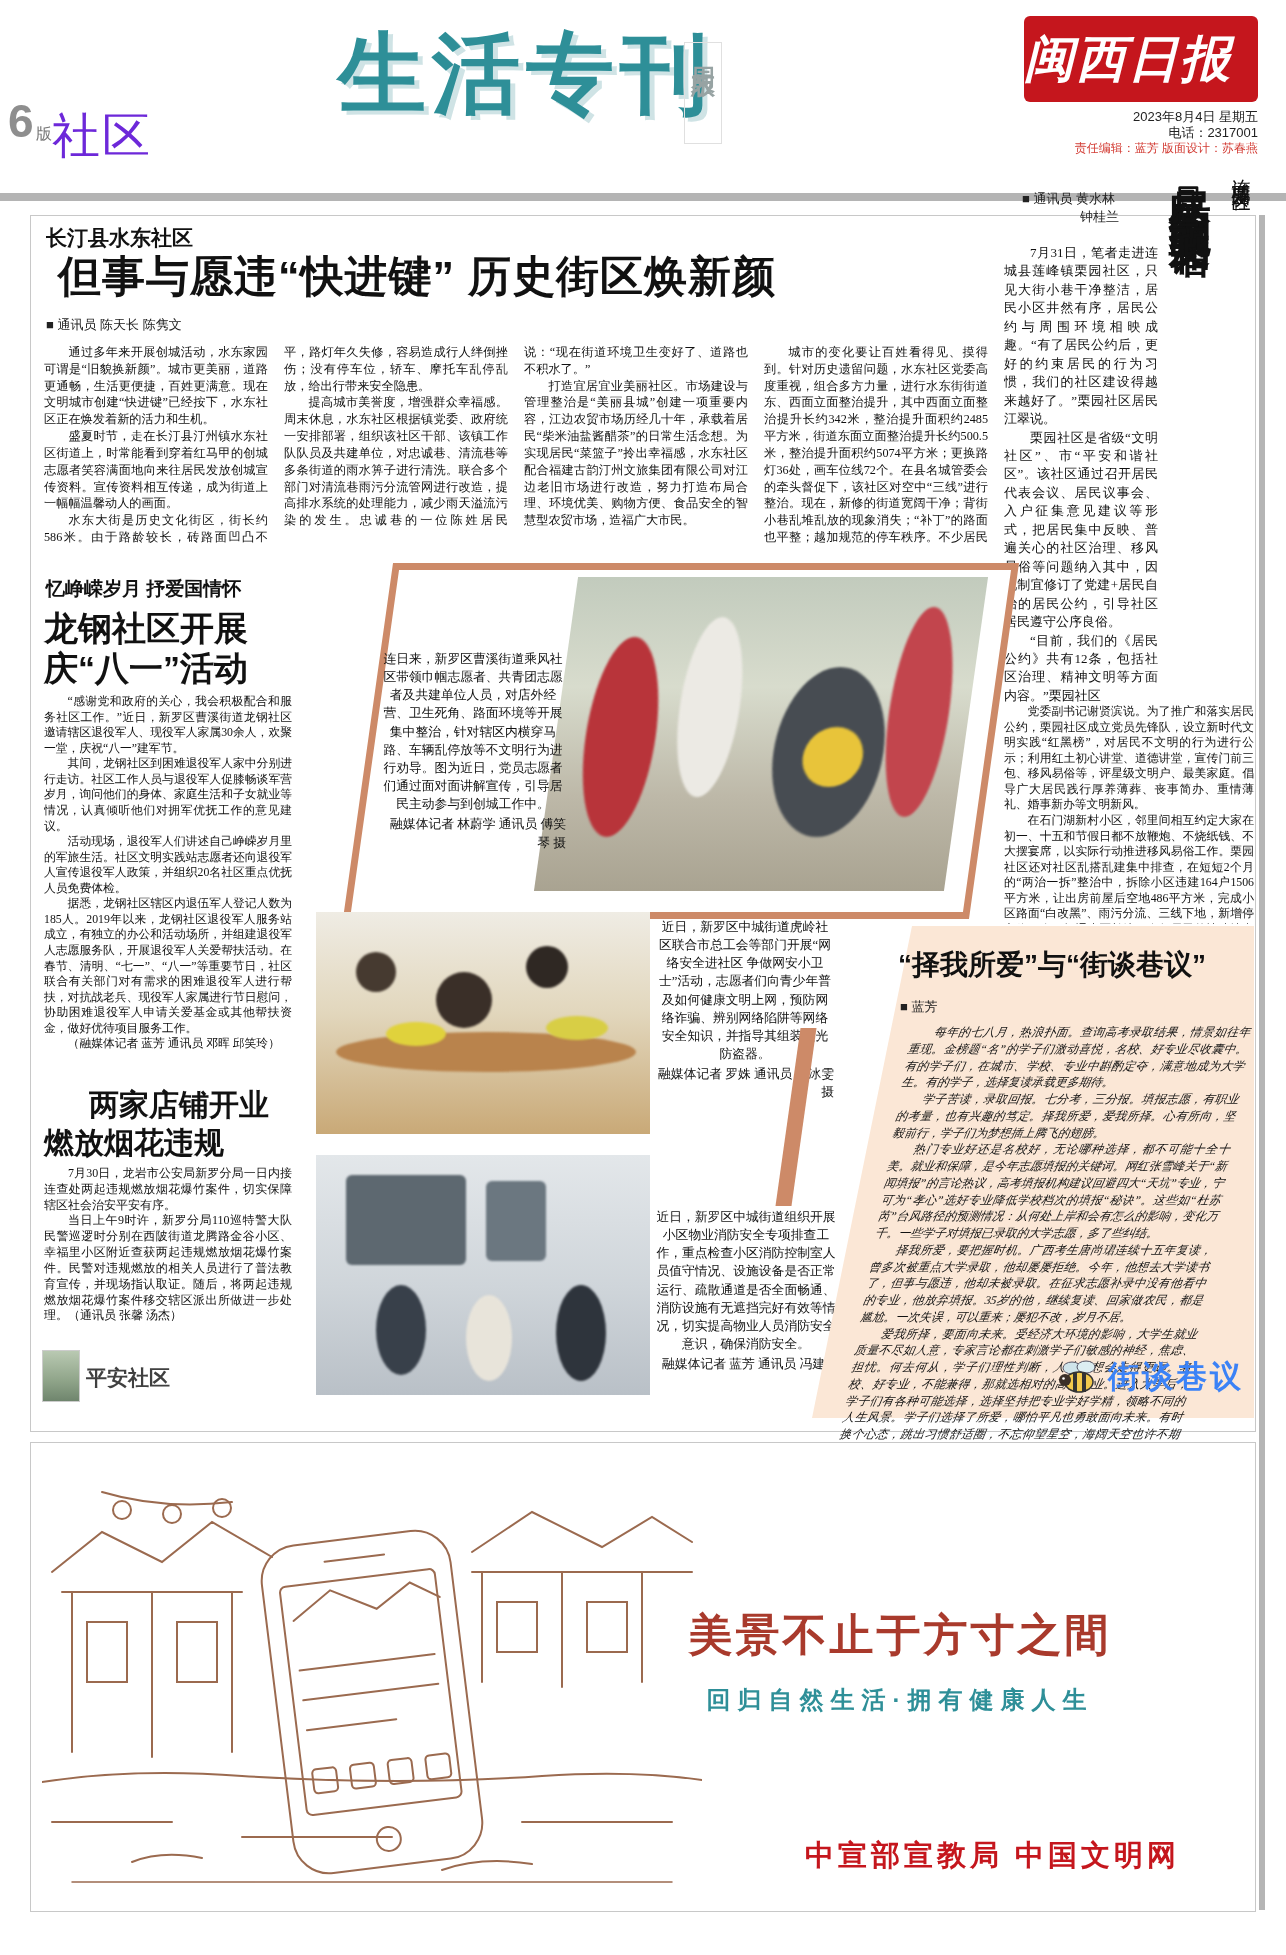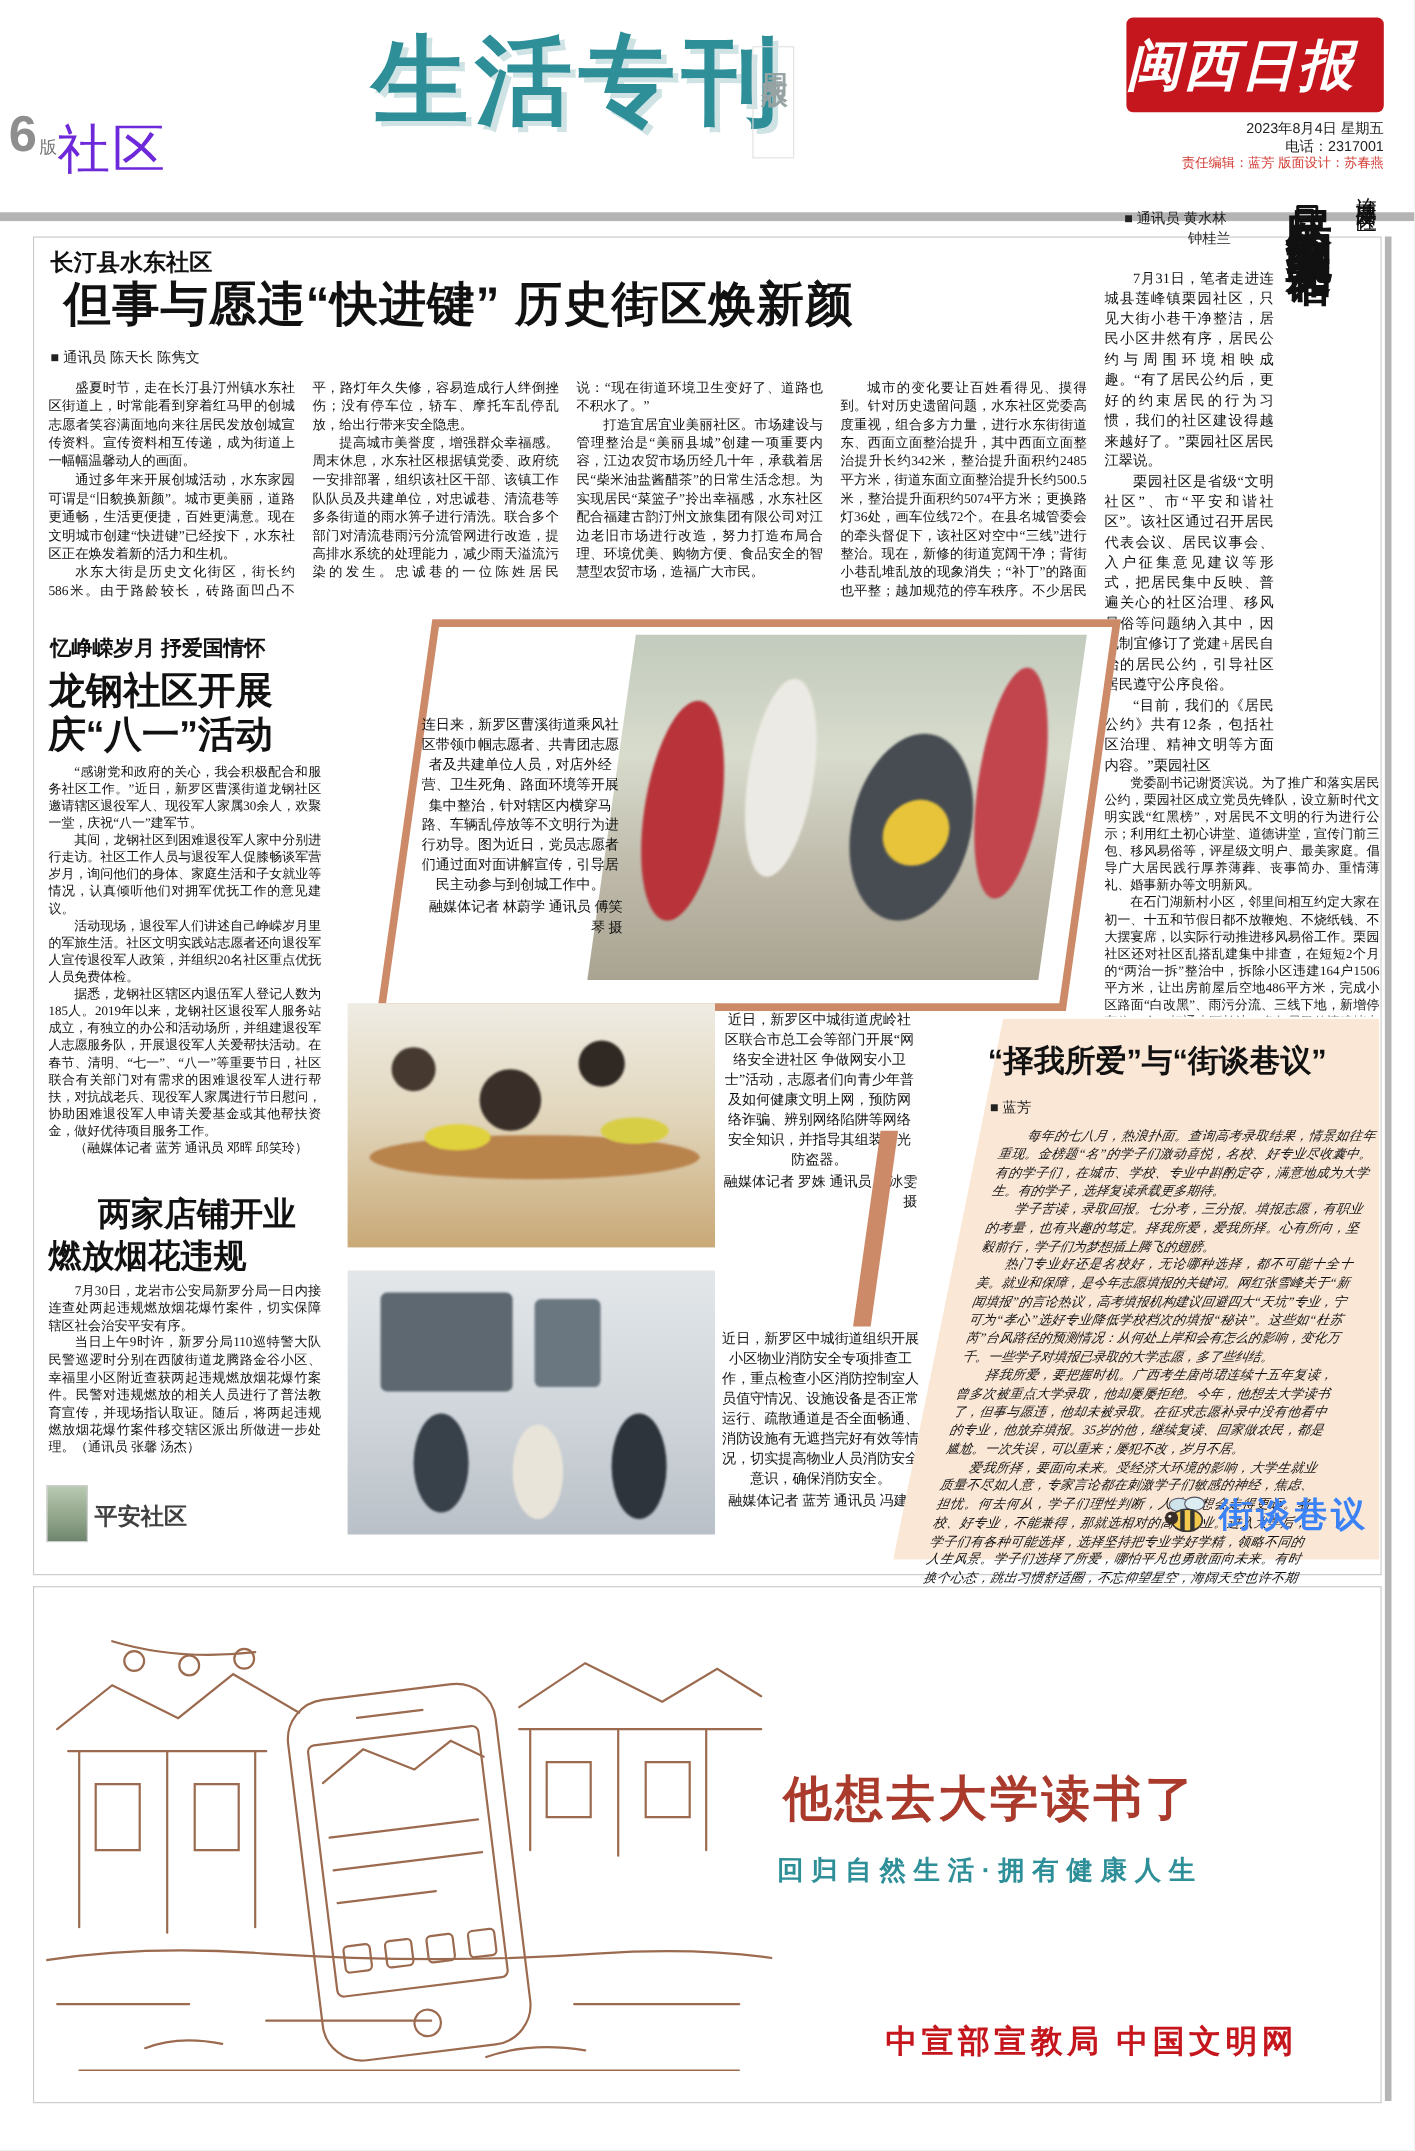--- a/index.html
+++ b/index.html
@@ -84,22 +84,22 @@
 
   <div class="abs divider" style="left:0;top:193px;width:1286px;height:8px;"></div>
   <div class="abs rule-r" style="left:1259px;top:215px;width:6px;height:1695px;"></div>
 
   <div class="abs frame" style="left:30px;top:215px;width:1224px;height:1215px;"></div>
 
   <div class="abs kicker sans" style="left:46px;top:224px;">长汀县水东社区</div>
   <div class="abs headline-main" style="left:58px;top:248px;">但事与愿违“快进键”  历史街区焕新颜</div>
   <div class="abs byline sans" style="left:46px;top:316px;">■ 通讯员 陈天长 陈隽文</div>
   <div class="abs bodytext cols4" style="left:44px;top:344px;width:944px;height:216px;">
+    <p>通过多年来开展创城活动，水东家园可谓是“旧貌换新颜”。城市更美丽，道路更通畅，生活更便捷，百姓更满意。现在文明城市创建“快进键”已经按下，水东社区正在焕发着新的活力和生机。</p>
     <p>盛夏时节，走在长汀县汀州镇水东社区街道上，时常能看到穿着红马甲的创城志愿者笑容满面地向来往居民发放创城宣传资料。宣传资料相互传递，成为街道上一幅幅温馨动人的画面。</p>
-    <p>通过多年来开展创城活动，水东家园可谓是“旧貌换新颜”。城市更美丽，道路更通畅，生活更便捷，百姓更满意。现在文明城市创建“快进键”已经按下，水东社区正在焕发着新的活力和生机。</p>
     <p>水东大街是历史文化街区，街长约586米。由于路龄较长，砖路面凹凸不平，路灯年久失修，容易造成行人绊倒挫伤；没有停车位，轿车、摩托车乱停乱放，给出行带来安全隐患。</p>
     <p>提高城市美誉度，增强群众幸福感。周末休息，水东社区根据镇党委、政府统一安排部署，组织该社区干部、该镇工作队队员及共建单位，对忠诚巷、清流巷等多条街道的雨水箅子进行清洗。联合多个部门对清流巷雨污分流管网进行改造，提高排水系统的处理能力，减少雨天溢流污染的发生。忠诚巷的一位陈姓居民说：“现在街道环境卫生变好了、道路也不积水了。”</p>
     <p>打造宜居宜业美丽社区。市场建设与管理整治是“美丽县城”创建一项重要内容，江边农贸市场历经几十年，承载着居民“柴米油盐酱醋茶”的日常生活念想。为实现居民“菜篮子”拎出幸福感，水东社区配合福建古韵汀州文旅集团有限公司对江边老旧市场进行改造，努力打造布局合理、环境优美、购物方便、食品安全的智慧型农贸市场，造福广大市民。</p>
     <p>城市的变化要让百姓看得见、摸得到。针对历史遗留问题，水东社区党委高度重视，组合多方力量，进行水东街街道东、西面立面整治提升，其中西面立面整治提升长约342米，整治提升面积约2485平方米，街道东面立面整治提升长约500.5米，整治提升面积约5074平方米；更换路灯36处，画车位线72个。在县名城管委会的牵头督促下，该社区对空中“三线”进行整治。现在，新修的街道宽阔干净；背街小巷乱堆乱放的现象消失；“补丁”的路面也平整；越加规范的停车秩序。不少居民感受到了“头顶”的变化，纷纷为治理空中缆线成效点赞。居民刘先生也说：“我住在街道有20多年了，以前线缆就像一张张挂在空中的‘蜘蛛网’，现在抬头看天空都开阔了。”</p>
 
   </div>
 
   <div class="abs byline sans" style="left:1022px;top:190px;">■ 通讯员 黄水林</div>
   <div class="abs byline sans" style="left:1080px;top:208px;">钟桂兰</div>
   <div class="abs bodytext sidebody" style="left:1004px;top:244px;width:154px;height:458px;">
@@ -225,17 +225,17 @@
         <path d="M262 210 h136 M262 240 h136 M262 270 h90"></path>
         <rect x="262" y="310" width="24" height="24" rx="4"></rect>
         <rect x="300" y="310" width="24" height="24" rx="4"></rect>
         <rect x="338" y="310" width="24" height="24" rx="4"></rect>
         <rect x="376" y="310" width="24" height="24" rx="4"></rect>
       </g>
       <path d="M30 430 h600" stroke-width="1.5"></path>
       <path d="M90 410 q30 -12 70 -4 M400 418 q40 -14 90 -6"></path>
     </g>
   </svg>
-  <div class="abs ad-head" style="left:620px;top:1606px;width:560px;">他想去大学读书了</div>
+  <div class="abs ad-head" style="left:620px;top:1606px;width:560px;">美景不止于方寸之間</div>
   <div class="abs ad-sub sans" style="left:620px;top:1684px;width:560px;">回归自然生活·拥有健康人生</div>
   <div class="abs ad-credit sans" style="left:650px;top:1836px;width:530px;">中宣部宣教局    中国文明网</div>
 
 </div>
 
 </body></html>

